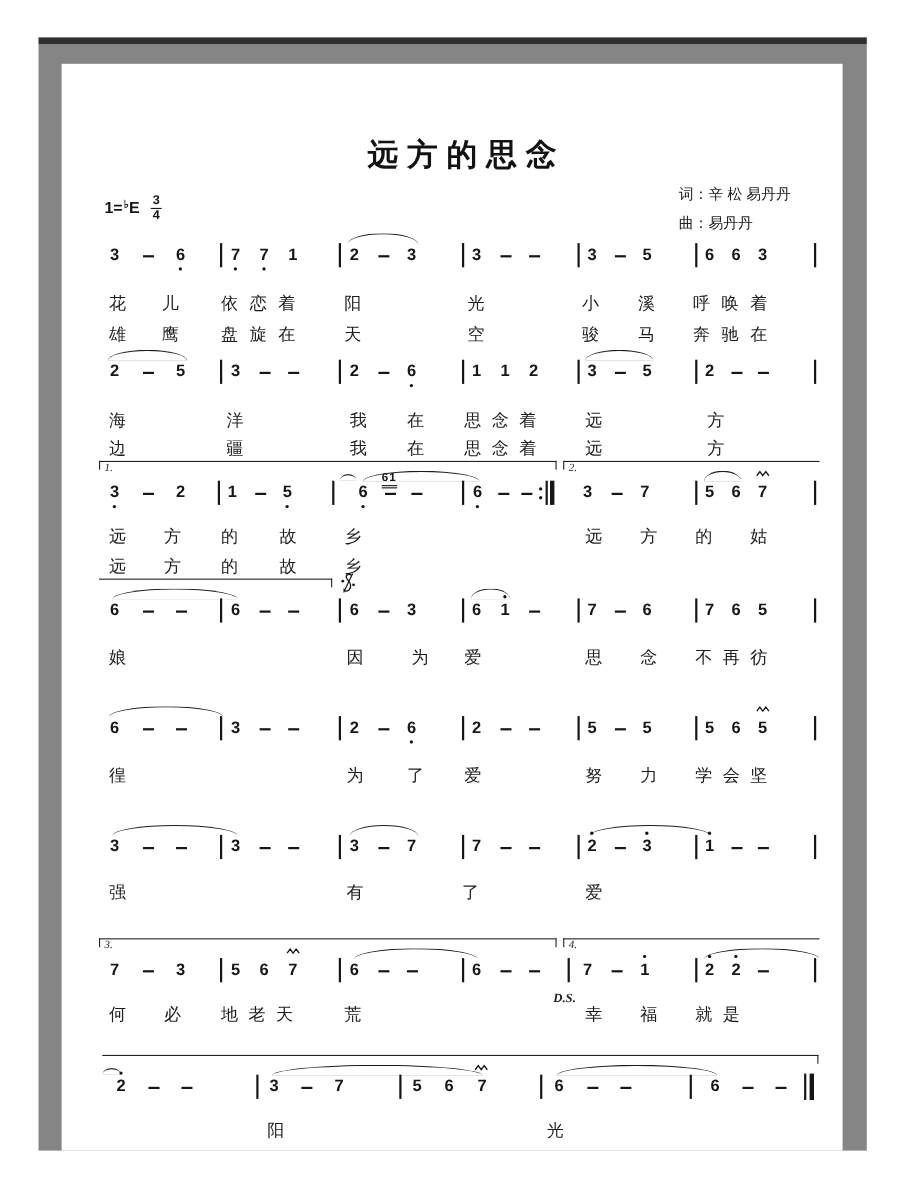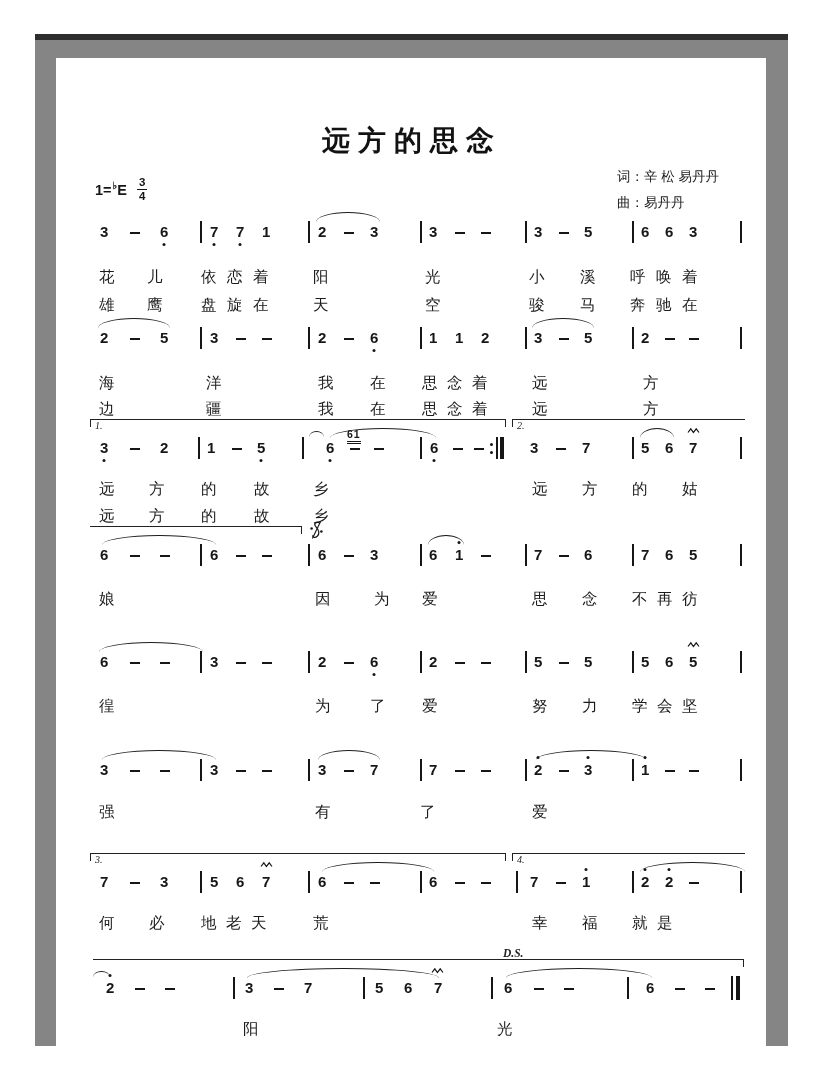--- a/index.html
+++ b/index.html
@@ -5,21 +5,21 @@
   html,body{margin:0;padding:0;}
   body{width:822px;height:1083px;background:#ffffff;position:relative;overflow:hidden;
        font-family:"Liberation Sans",sans-serif;color:#161616;}
   .abs{position:absolute;}
   
   #frame-dark{left:35px;top:34px;width:753px;height:6px;background:#2e2e2e;}
   #frame-gray{left:35px;top:40px;width:753px;height:1006px;background:#858585;}
   #sheet-page{left:56px;top:58px;width:710px;height:988px;background:#ffffff;}
   
   #song-title{left:57px;top:122px;width:710px;text-align:center;font-size:28px;font-weight:bold;
-              letter-spacing:8px;font-family:"Liberation Serif",serif;color:#121212;}
+              letter-spacing:8px;font-family:"Liberation Serif",serif;color:#121212;padding-left:12px;}
   #credits{left:617px;top:164px;font-size:13.5px;line-height:26px;color:#222;}
   #key-signature{left:95px;top:176px;display:flex;align-items:center;font-weight:bold;font-size:14.5px;color:#151515;}
   #key-signature .flat{font-size:10px;position:relative;top:-4px;margin-left:1px;}
   .frac{display:inline-flex;flex-direction:column;align-items:center;margin-left:10px;
         font-size:11.5px;font-weight:bold;line-height:13px;}
   .frac .num{border-bottom:1.3px solid #151515;padding:0 2px;}
   
   .note{font-weight:bold;font-size:15px;line-height:16px;color:#161616;}
   .note .dot{position:absolute;left:50%;transform:translateX(-50%);width:3px;height:3px;
              border-radius:50%;background:#161616;}
@@ -352,21 +352,21 @@
     <div class="abs dash" style="left: 481px; top: 882px;"></div>
     <div class="abs bar" style="left: 516px; top: 871px;"></div>
     <div class="abs note" style="left: 530px; top: 874px;">7</div>
     <div class="abs dash" style="left: 556px; top: 882px;"></div>
     <div class="abs note" style="left: 582px; top: 874px;">1<i class="dot high"></i></div>
     <div class="abs bar" style="left: 632px; top: 871px;"></div>
     <div class="abs note" style="left: 641px; top: 874px;">2<i class="dot high"></i></div>
     <div class="abs note" style="left: 665px; top: 874px;">2<i class="dot high"></i></div>
     <div class="abs dash" style="left: 689px; top: 882px;"></div>
     <div class="abs bar" style="left: 740px; top: 871px;"></div>
-    <div class="abs ds" style="left: 503px; top: 902px; margin-top: 45px;">D.S.</div>
+    <div class="abs ds" style="left: 503px; top: 902px;">D.S.</div>
     <div class="abs lyric" style="left: 99px; top: 914px;">何</div>
     <div class="abs lyric" style="left: 149px; top: 914px;">必</div>
     <div class="abs lyric" style="left: 201px; top: 914px;">地</div>
     <div class="abs lyric" style="left: 226px; top: 914px;">老</div>
     <div class="abs lyric" style="left: 251px; top: 914px;">天</div>
     <div class="abs lyric" style="left: 313px; top: 914px;">荒</div>
     <div class="abs lyric" style="left: 532px; top: 914px;">幸</div>
     <div class="abs lyric" style="left: 582px; top: 914px;">福</div>
     <div class="abs lyric" style="left: 632px; top: 914px;">就</div>
     <div class="abs lyric" style="left: 657px; top: 914px;">是</div>

